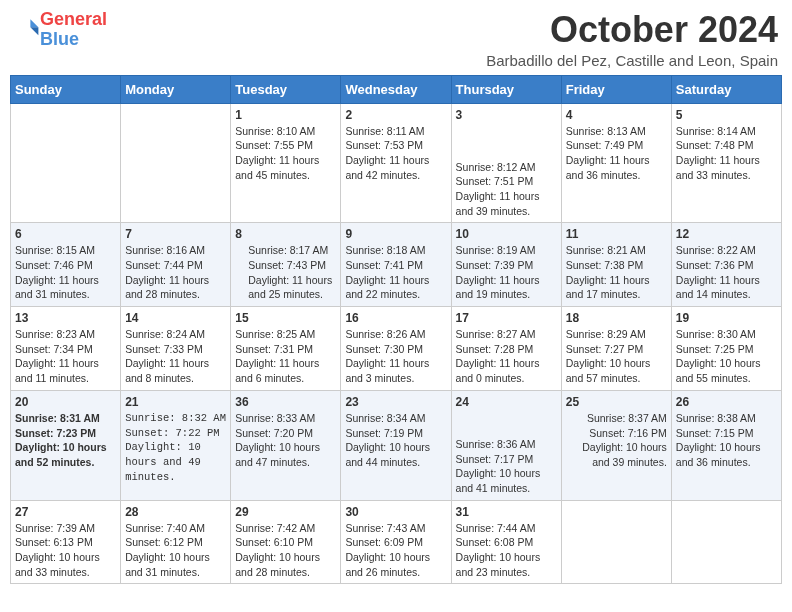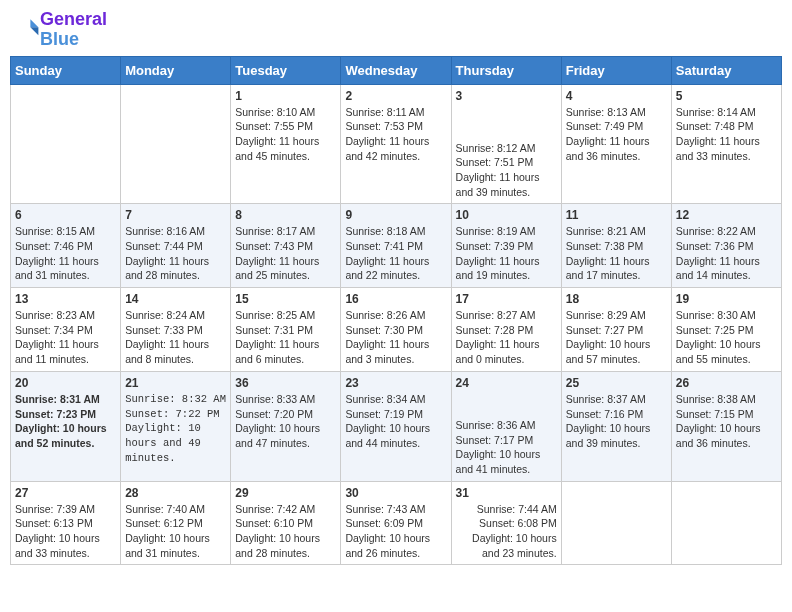--- a/index.html
+++ b/index.html
@@ -21,21 +21,21 @@
       display: flex;
       align-items: center;
       gap: 0;
     }
     .logo-text {
       font-size: 18px;
       font-weight: bold;
       line-height: 1.1;
     }
     .logo-text .general {
-      color: #6d28d9;
+      color: #ef4444;
     }
     .logo-text .blue {
       color: #4a90d9;
     }
     .logo-icon {
       width: 24px;
       height: 24px;
       margin-left: 2px;
     }
     .title-block {
@@ -105,20 +105,24 @@
       <svg class="logo-icon" viewBox="0 0 30 30">
         <polygon points="18,4 28,14 18,14" fill="#4a90d9"></polygon>
         <polygon points="18,14 28,14 28,24" fill="#2a6ab0"></polygon>
       </svg>
     </div>
     <div class="logo-text">
       <span class="general">General</span><br>
       <span class="blue">Blue</span>
     </div>
   </div>
+  <div class="title-block">
+    <div class="month-title">October 2024</div>
+    <div class="location-subtitle">Barbadillo del Pez, Castille and Leon, Spain</div>
+  </div>
 </div>
 
 <table class="calendar">
   <thead>
     <tr id="weekday-header">
     <th>Sunday</th>
         <th>Monday</th>
         <th>Tuesday</th>
         <th>Wednesday</th>
         <th>Thursday</th>
@@ -169,21 +173,21 @@
 Daylight: 11 hours and 31 minutes.</div>
         </td>
         <td>
           <span class="day-number">7</span>
           <div class="day-info" style="white-space: pre-line;">Sunrise: 8:16 AM
 Sunset: 7:44 PM
 Daylight: 11 hours and 28 minutes.</div>
         </td>
         <td>
           <span class="day-number">8</span>
-          <div class="day-info" style="white-space: pre-line;">Sunrise: 8:17 AM
+          <div class="day-info" style="white-space: pre-line; margin-left: 13px;">Sunrise: 8:17 AM
 Sunset: 7:43 PM
 Daylight: 11 hours and 25 minutes.</div>
         </td>
         <td>
           <span class="day-number">9</span>
           <div class="day-info" style="white-space: pre-line;">Sunrise: 8:18 AM
 Sunset: 7:41 PM
 Daylight: 11 hours and 22 minutes.</div>
         </td>
         <td>
@@ -275,21 +279,21 @@
 Daylight: 10 hours and 44 minutes.</div>
         </td>
         <td>
           <span class="day-number">24</span>
           <div class="day-info" style="white-space: pre-line; margin-top: 28px;">Sunrise: 8:36 AM
 Sunset: 7:17 PM
 Daylight: 10 hours and 41 minutes.</div>
         </td>
         <td>
           <span class="day-number">25</span>
-          <div class="day-info" style="white-space: pre-line;">Sunrise: 8:37 AM
+          <div class="day-info" style="white-space: pre-line; text-align: right;">Sunrise: 8:37 AM
 Sunset: 7:16 PM
 Daylight: 10 hours and 39 minutes.</div>
         </td>
         <td>
           <span class="day-number">26</span>
           <div class="day-info" style="white-space: pre-line;">Sunrise: 8:38 AM
 Sunset: 7:15 PM
 Daylight: 10 hours and 36 minutes.</div>
         </td>
       </tr>
@@ -313,21 +317,21 @@
 Daylight: 10 hours and 28 minutes.</div>
         </td>
         <td>
           <span class="day-number">30</span>
           <div class="day-info" style="white-space: pre-line;">Sunrise: 7:43 AM
 Sunset: 6:09 PM
 Daylight: 10 hours and 26 minutes.</div>
         </td>
         <td>
           <span class="day-number">31</span>
-          <div class="day-info" style="white-space: pre-line; text-align: right;">Sunrise: 7:44 AM
+          <div class="day-info" style="white-space: pre-line;">Sunrise: 7:44 AM
 Sunset: 6:08 PM
 Daylight: 10 hours and 23 minutes.</div>
         </td>
         <td class="empty-cell"></td>
         <td class="empty-cell"></td>
       </tr>
     </tbody>
 </table>
 
 </body></html>

